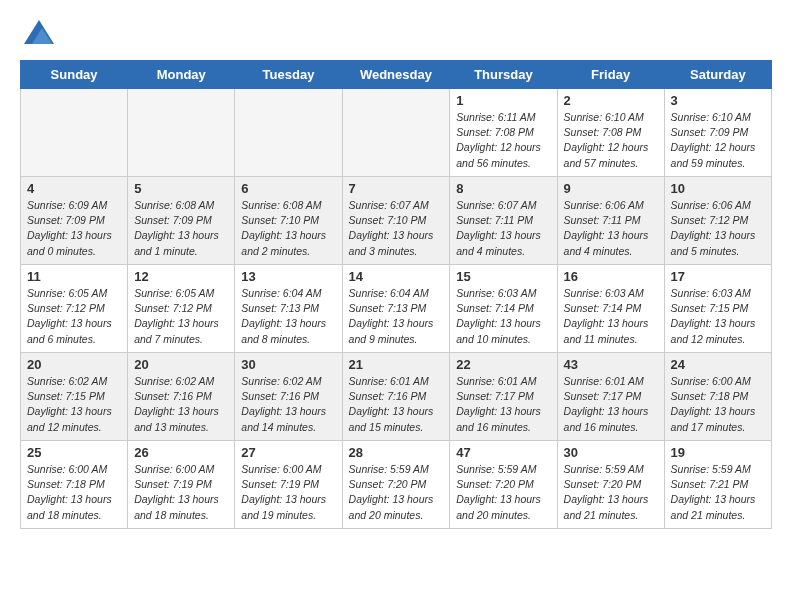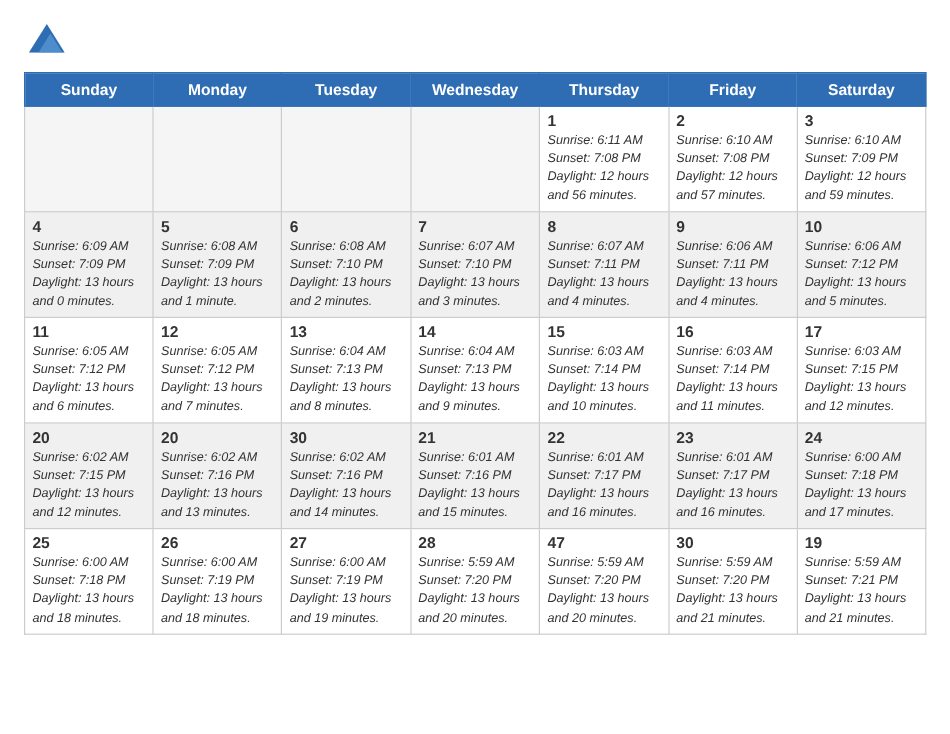--- a/index.html
+++ b/index.html
@@ -225,21 +225,21 @@
         </td>
         <td class="shaded">
           <span class="day-number">21</span>
           <div class="day-info">Sunrise: 6:01 AM<br>Sunset: 7:16 PM<br>Daylight: 13 hours and 15 minutes.</div>
         </td>
         <td class="shaded">
           <span class="day-number">22</span>
           <div class="day-info">Sunrise: 6:01 AM<br>Sunset: 7:17 PM<br>Daylight: 13 hours and 16 minutes.</div>
         </td>
         <td class="shaded">
-          <span class="day-number">23</span>
+          <span class="day-number">43</span>
           <div class="day-info">Sunrise: 6:01 AM<br>Sunset: 7:17 PM<br>Daylight: 13 hours and 16 minutes.</div>
         </td>
         <td class="shaded">
           <span class="day-number">24</span>
           <div class="day-info">Sunrise: 6:00 AM<br>Sunset: 7:18 PM<br>Daylight: 13 hours and 17 minutes.</div>
         </td>
       </tr>
       <tr class="week-row">
         <td>
           <span class="day-number">25</span>

